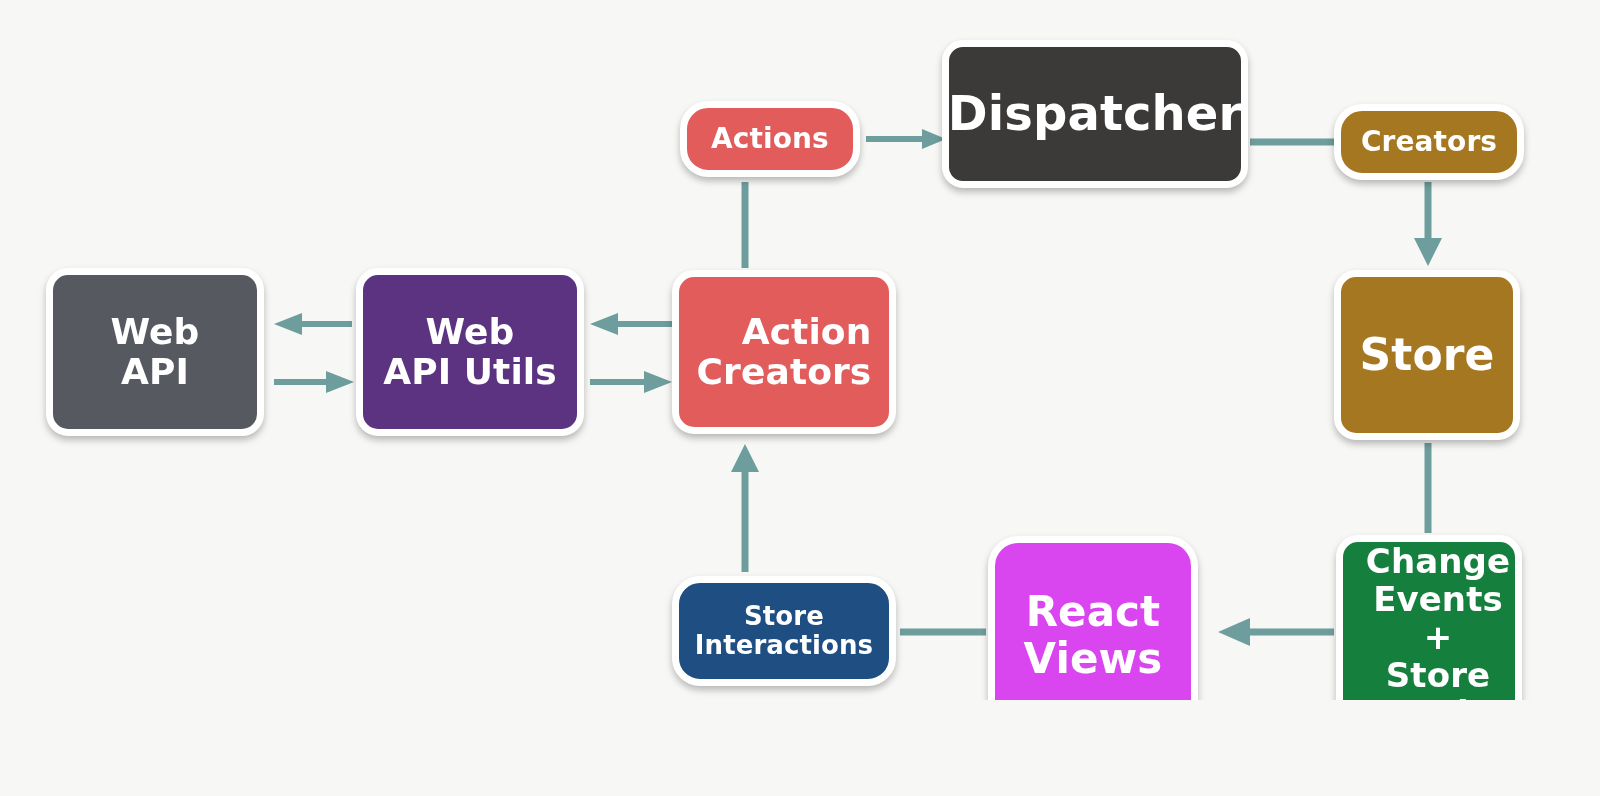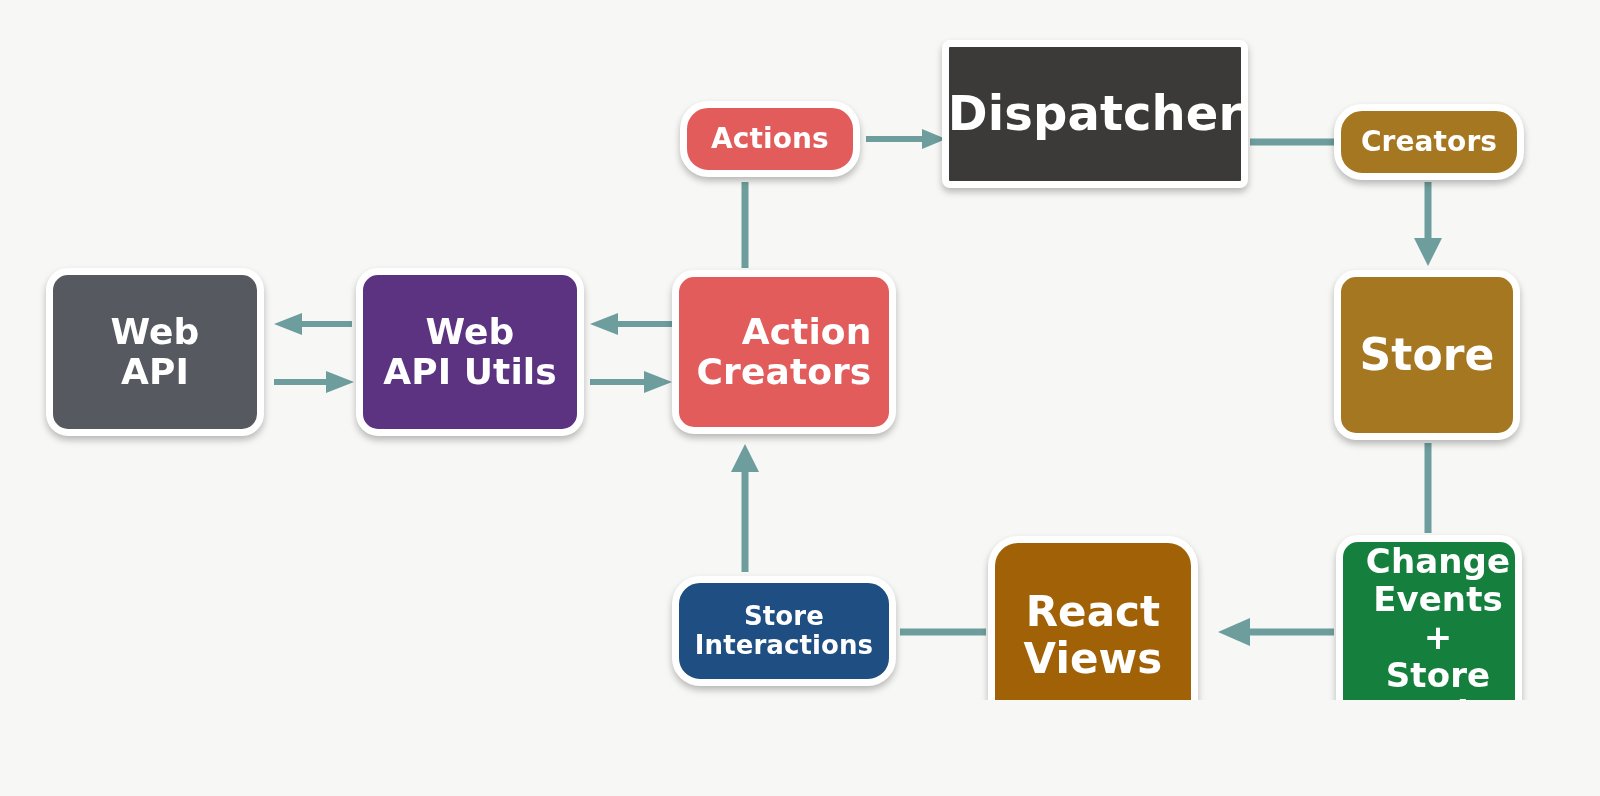--- a/index.html
+++ b/index.html
@@ -109,32 +109,32 @@
     </g>
 
     <g>
       <line x1="274" y1="382" x2="326" y2="382" stroke="#6d9d9c" stroke-width="6"></line>
       <path d="M326,371 L354,382 L326,393 Z" fill="#6d9d9c"></path>
     </g>
   </svg>
 
   <div class="node small" style="left: 680px; top: 101px; width: 180px; height: 76px; background: rgb(226, 92, 92); font-size: 28px; border-radius: 28px;">Actions</div>
 
-  <div class="node" style="left: 942px; top: 40px; width: 306px; height: 148px; background: rgb(60, 58, 56); font-size: 48px; border-radius: 8px;">Dispatcher</div>
+  <div class="node" style="left: 942px; top: 40px; width: 306px; height: 148px; background: rgb(60, 58, 56); font-size: 48px; border-radius: 21px;">Dispatcher</div>
 
   <div class="node small" style="left: 1334px; top: 104px; width: 190px; height: 76px; background: rgb(166, 119, 33); font-size: 28px; border-radius: 28px;">Creators</div>
 
   <div class="node" style="left: 1334px; top: 270px; width: 186px; height: 170px; background: rgb(166, 119, 33); font-size: 44px; border-radius: 22px;">Store</div>
 
   <div class="node" style="left: 1336px; top: 535px; width: 186px; height: 204px; background: #15803d; font-size: 34px; border-radius: 22px; padding-left: 24px;">Change
 Events +
 Store
 Queries</div>
 
-  <div class="node" style="left: 988px; top: 536px; width: 210px; height: 198px; background: #a16207; font-size: 42px; border-radius: 30px;">React
+  <div class="node" style="left: 988px; top: 536px; width: 210px; height: 198px; background: #d946ef; font-size: 42px; border-radius: 30px;">React
 Views</div>
 
   <div class="node small" style="left: 672px; top: 576px; width: 224px; height: 110px; background: rgb(30, 78, 130); font-size: 26px; border-radius: 28px;">Store
 Interactions</div>
 
   <div class="node" style="left: 672px; top: 270px; width: 224px; height: 164px; background: rgb(226, 92, 92); font-size: 36px; border-radius: 22px; text-align: right;">Action
 Creators</div>
 
   <div class="node" style="left: 356px; top: 268px; width: 228px; height: 168px; background: rgb(91, 51, 128); font-size: 36px; border-radius: 22px;">Web
 API Utils</div>

